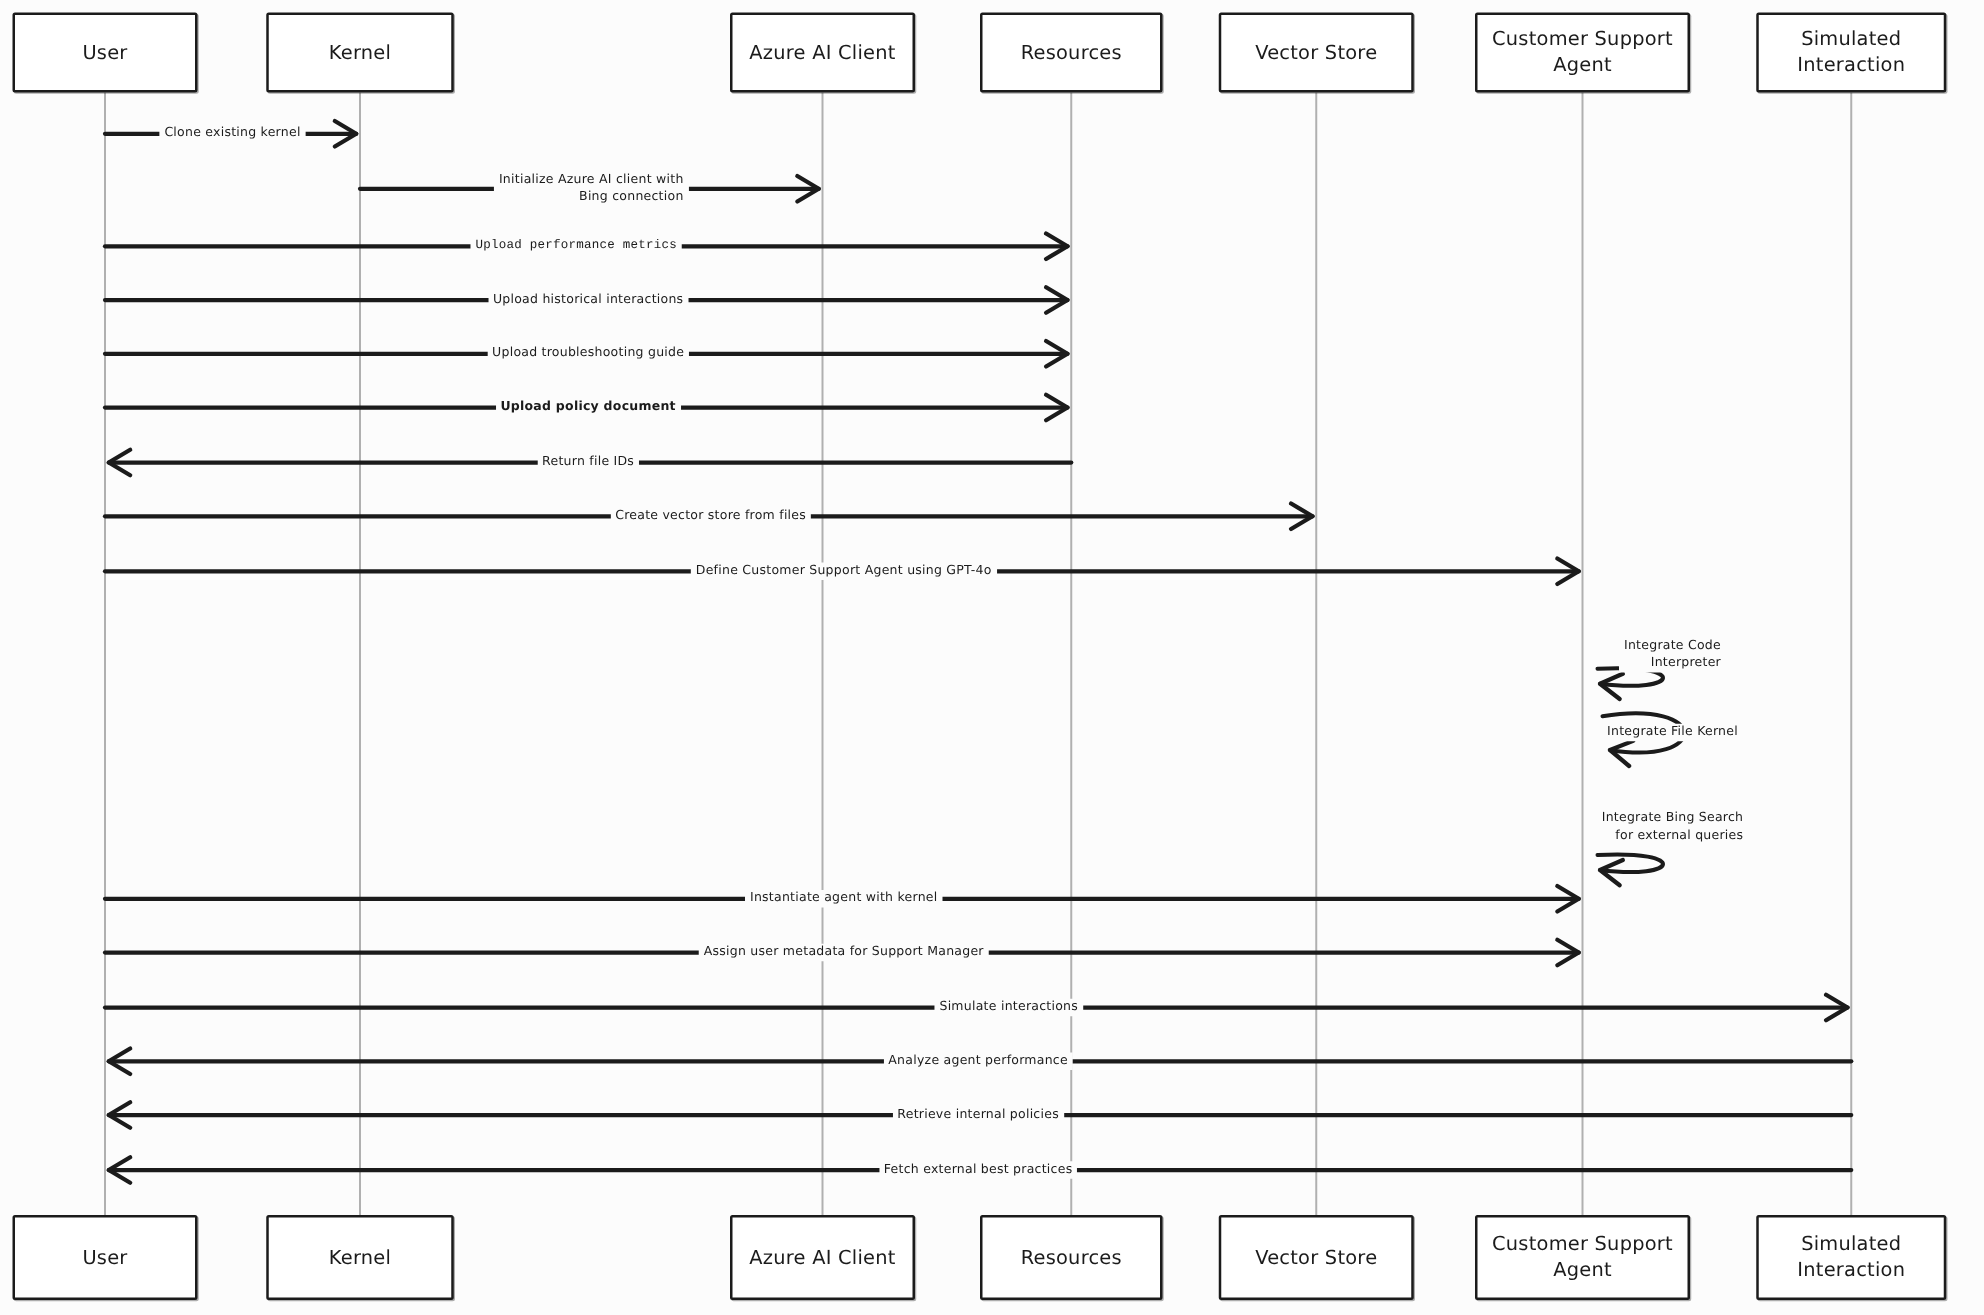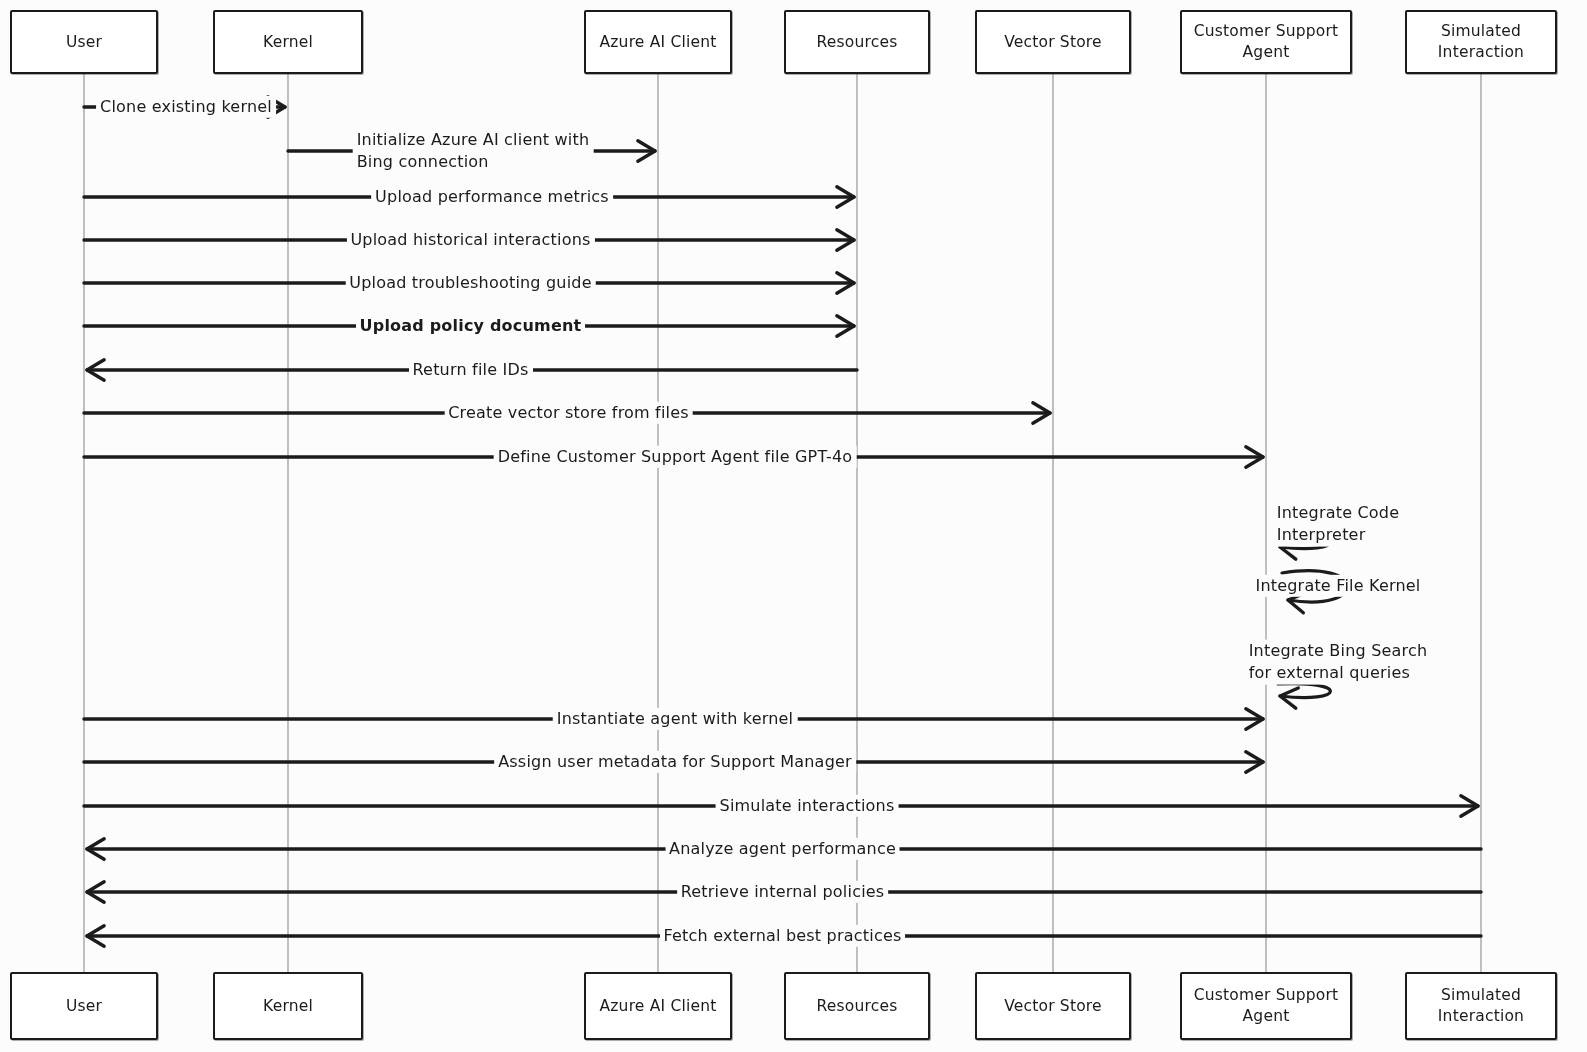--- a/index.html
+++ b/index.html
@@ -24,23 +24,23 @@
     line-height:1.35;
     white-space:pre-line;
     letter-spacing:.2px;
     box-shadow:1px 1px 0 rgba(27,27,27,.35);
   }
   .msglabel{
     position:absolute;
     transform:translate(-50%,-50%);
     background:#fcfcfc;
     padding:0 4px;
-    font-size:16px;
+    font-size:10px;
     line-height:1.4;
-    text-align:left;
+    text-align:right;
     white-space:pre-line;
     letter-spacing:.2px;
   }
 </style>
 </head>
 <body>
 
 <div class="stage">
   <svg id="diagram-canvas" width="1587" height="1052" viewBox="0 0 1587 1052">
     <defs>
@@ -95,27 +95,27 @@
 Agent</div>
       <div class="pbox" style="left: 1405px; top: 10px; width: 152px; height: 64px;">Simulated
 Interaction</div>
       <div class="pbox" style="left: 1405px; top: 972px; width: 152px; height: 68px;">Simulated
 Interaction</div>
     </div>
   <div id="labels">
       <div class="msglabel" style="left: 186px; top: 107px;">Clone existing kernel</div>
       <div class="msglabel" style="left: 473px; top: 151px;">Initialize Azure AI client with
 Bing connection</div>
-      <div class="msglabel" style="left: 492px; top: 197px;">Upload performance metrics</div>
+      <div class="msglabel" style="left: 461px; top: 197px; font-family: Liberation Mono, monospace;">Upload performance metrics</div>
       <div class="msglabel" style="left: 470.5px; top: 240px;">Upload historical interactions</div>
       <div class="msglabel" style="left: 470.5px; top: 283px;">Upload troubleshooting guide</div>
       <div class="msglabel" style="left: 470.5px; top: 326px; font-weight: bold;">Upload policy document</div>
       <div class="msglabel" style="left: 470.5px; top: 370px;">Return file IDs</div>
       <div class="msglabel" style="left: 568.5px; top: 413px;">Create vector store from files</div>
-      <div class="msglabel" style="left: 675px; top: 457px;">Define Customer Support Agent file GPT-4o</div>
+      <div class="msglabel" style="left: 675px; top: 457px;">Define Customer Support Agent using GPT-4o</div>
       <div class="msglabel" style="left: 1338px; top: 524px;">Integrate Code
 Interpreter</div>
       <div class="msglabel" style="left: 1338px; top: 586px;">Integrate File Kernel</div>
       <div class="msglabel" style="left: 1338px; top: 662px;">Integrate Bing Search
 for external queries</div>
       <div class="msglabel" style="left: 675px; top: 719px;">Instantiate agent with kernel</div>
       <div class="msglabel" style="left: 675px; top: 762px;">Assign user metadata for Support Manager</div>
       <div class="msglabel" style="left: 807px; top: 806px;">Simulate interactions</div>
       <div class="msglabel" style="left: 782.5px; top: 849px;">Analyze agent performance</div>
       <div class="msglabel" style="left: 782.5px; top: 892px;">Retrieve internal policies</div>

